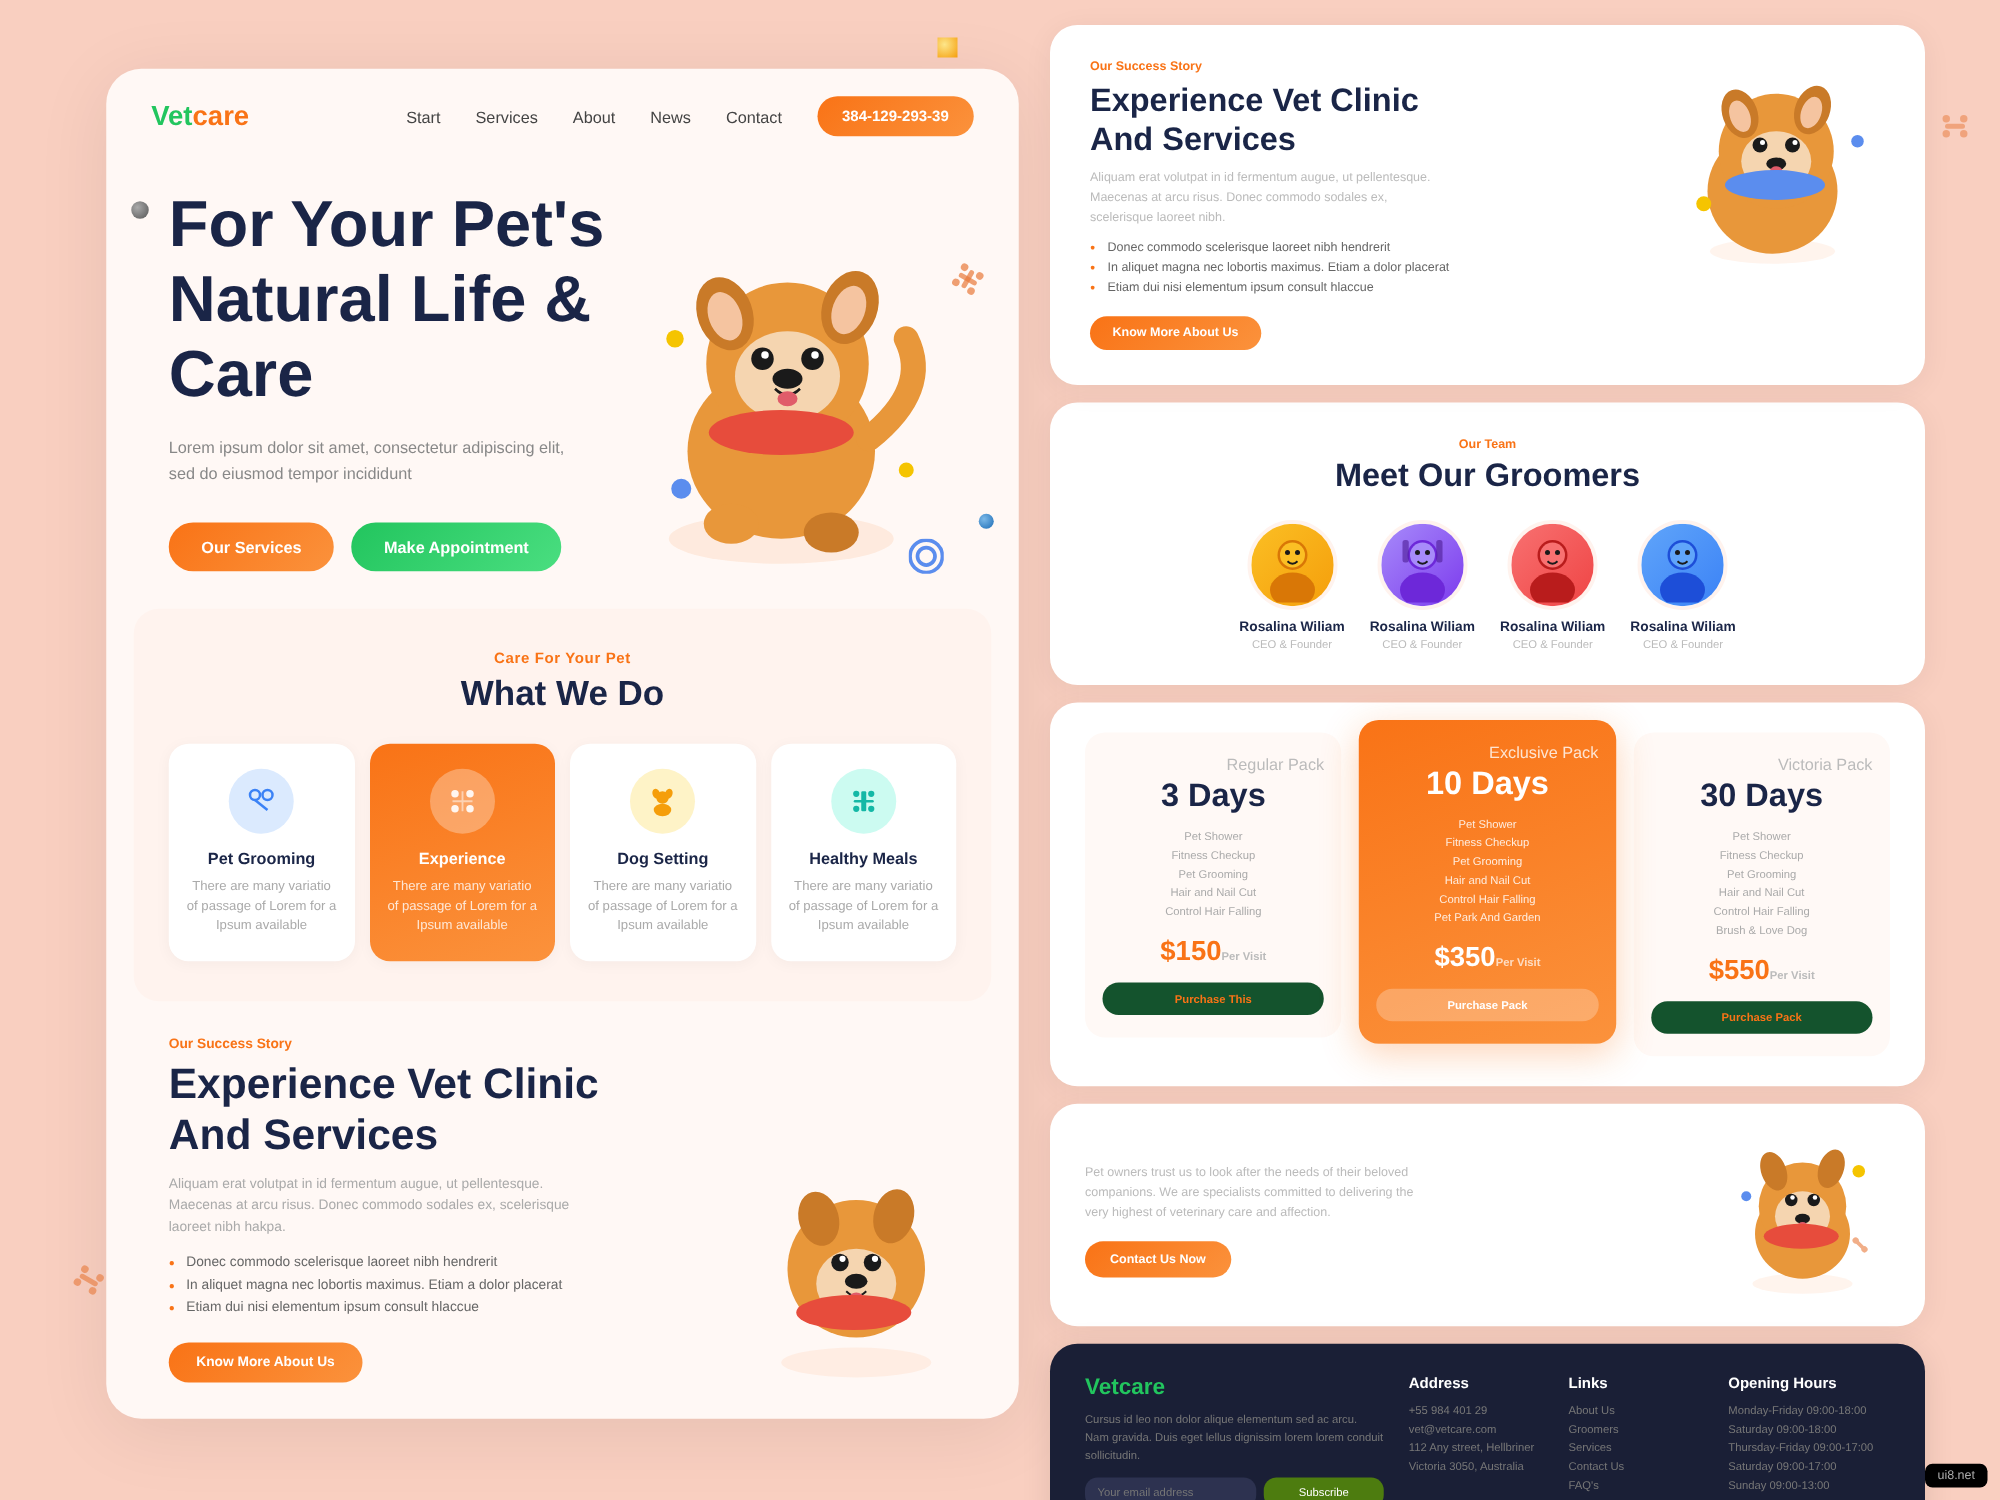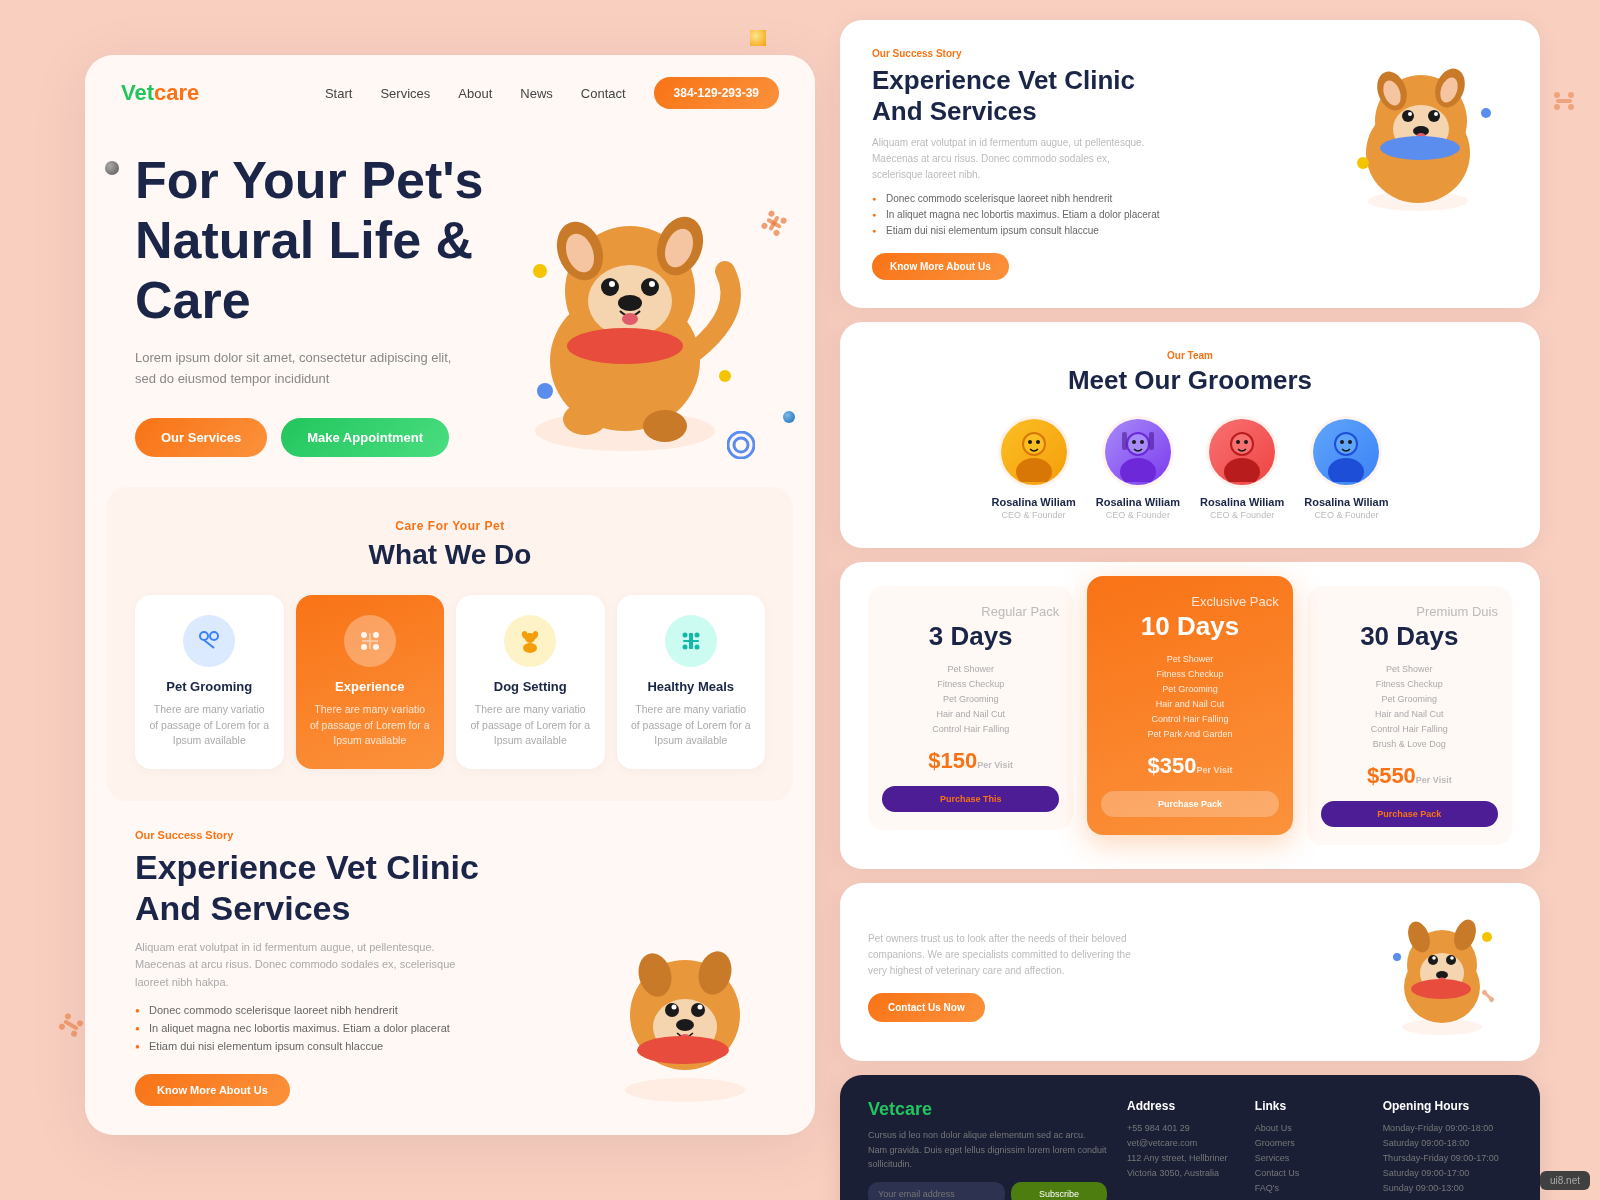--- a/index.html
+++ b/index.html
@@ -305,21 +305,21 @@
     .pack-days { font-size: 26px; font-weight: 800; color: #1a2547; margin-top: 2px; }
     .price-card.featured .pack-days { color: white; }
     .price-features { margin-top: 12px; }
     .price-feature { font-size: 9px; color: #aaa; margin-bottom: 5px; }
     .price-card.featured .price-feature { color: rgba(255,255,255,0.85); }
     .price-amount { font-size: 22px; font-weight: 800; color: #f97316; margin-top: 14px; }
     .price-card.featured .price-amount { color: white; }
     .price-per { font-size: 9px; color: #bbb; }
     .price-card.featured .price-per { color: rgba(255,255,255,0.7); }
     .btn-purchase {
-      background: #4c1d95;
+      background: #14532d;
       color: #f97316;
       border: none;
       border-radius: 14px;
       padding: 8px 14px;
       font-size: 9px;
       font-weight: 600;
       cursor: pointer;
       margin-top: 12px;
       width: 100%;
     }
@@ -751,21 +751,21 @@
           <div class="price-feature">Control Hair Falling</div>
           <div class="price-feature">Pet Park And Garden</div>
         </div>
         <div class="price-amount">
           <span>$350</span><span class="price-per">Per Visit</span>
         </div>
         <button class="btn-purchase">Purchase Pack</button>
       </div>
 
       <div class="price-card">
-        <div class="pack-label">Premium Duis</div>
+        <div class="pack-label">Victoria Pack</div>
         <div class="pack-days">30 Days</div>
         <div class="price-features">
           <div class="price-feature">Pet Shower</div>
           <div class="price-feature">Fitness Checkup</div>
           <div class="price-feature">Pet Grooming</div>
           <div class="price-feature">Hair and Nail Cut</div>
           <div class="price-feature">Control Hair Falling</div>
           <div class="price-feature">Brush &amp; Love Dog</div>
         </div>
         <div class="price-amount">
@@ -868,15 +868,15 @@
 <div style="position:absolute; bottom:160px; left:60px; opacity:0.6;">
   <svg width="22" height="22" viewBox="0 0 22 22" transform="rotate(30)">
     <rect x="3" y="9" width="16" height="4" rx="2" fill="#e8793a"></rect>
     <circle cx="4" cy="5" r="3" fill="#e8793a"></circle>
     <circle cx="18" cy="5" r="3" fill="#e8793a"></circle>
     <circle cx="4" cy="17" r="3" fill="#e8793a"></circle>
     <circle cx="18" cy="17" r="3" fill="#e8793a"></circle>
   </svg>
 </div>
 
-<div style="position:absolute; bottom:10px; right:10px; background:#404040; color:#aaa; font-size:10px; padding:4px 10px; border-radius:6px; display:flex; align-items:center; gap:6px;">
+<div style="position:absolute; bottom:10px; right:10px; background:#000000; color:#aaa; font-size:10px; padding:4px 10px; border-radius:6px; display:flex; align-items:center; gap:6px;">
   <span>ui8.net</span>
 </div>
 
 </body></html>

